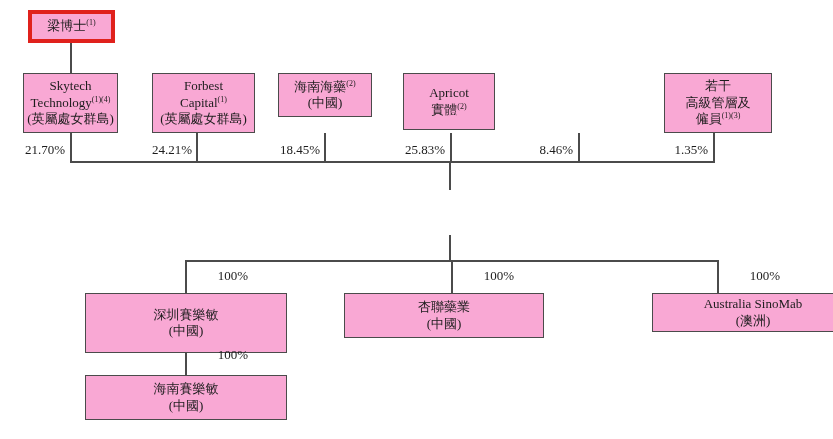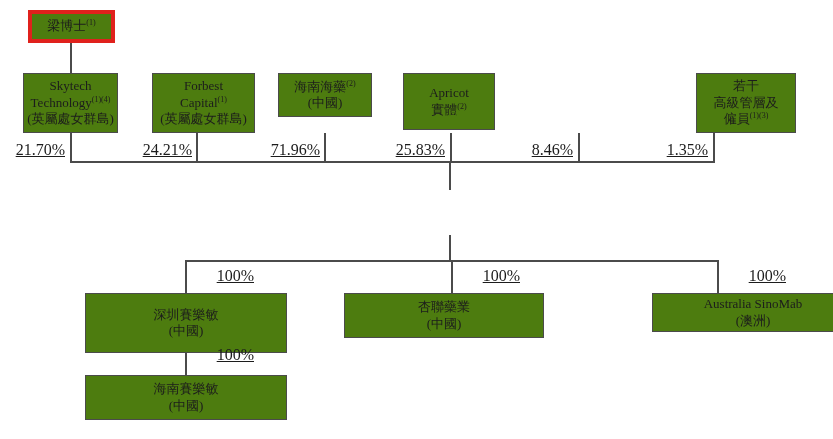--- a/index.html
+++ b/index.html
@@ -2,36 +2,36 @@
 <html><head>
 <meta charset="utf-8">
 <style>
   html,body{margin:0;padding:0;}
   body{
     width:833px;height:439px;background:#ffffff;position:relative;overflow:hidden;
     font-family:"Liberation Serif","DejaVu Serif",serif;color:#1c1c1c;
   }
   .stage{position:absolute;left:0;top:0;width:833px;height:439px;}
   .node{
-    position:absolute;box-sizing:border-box;border:1.5px solid #4b4b4b;background:#4d7c0f;
+    position:absolute;box-sizing:border-box;border:1.5px solid #4b4b4b;background:#f9a8d4;
     display:flex;flex-direction:column;align-items:center;justify-content:center;
     text-align:center;font-size:13px;line-height:16.5px;z-index:2;
   }
   .node.red{border:4px solid #e0211c;}
   .ln{white-space:nowrap;}
   .ln.bold{font-weight:bold;}
   sup{font-size:8px;line-height:0;vertical-align:super;letter-spacing:0;}
   .hl,.vl{position:absolute;background:#4b4b4b;z-index:1;}
   .hl{height:2px;}
   .vl{width:2px;}
   .pct{
-    position:absolute;font-size:16px;line-height:16px;white-space:nowrap;z-index:2;text-decoration:underline;
+    position:absolute;font-size:13px;line-height:16px;white-space:nowrap;z-index:2;
   }
   .pct.r{text-align:right;width:60px;}
-  .pct.l{text-align:right;width:60px;}
+  .pct.l{text-align:center;width:60px;margin-left:9px;}
 </style>
 </head>
 <body>
 
 <div class="stage">
 
   <div class="vl" style="left:70px;top:43px;height:30px"></div>
 
   <div class="vl" style="left:70px;top:133px;height:30px"></div>
   <div class="vl" style="left:196px;top:133px;height:30px"></div>
@@ -70,29 +70,29 @@
     <div class="ln"><span>海南海藥</span><sup>(2)</sup></div>
     <div class="ln"><span>(中國)</span><sup></sup></div>
   </div>
 
   <div class="node" style="left:403px;top:73px;width:92px;height:57px">
     <div class="ln"><span>Apricot</span><sup></sup></div>
     <div class="ln"><span>實體</span><sup>(2)</sup></div>
   </div>
 
 
-  <div class="node" style="left:696px;top:73px;width:100px;height:60px">
+  <div class="node" style="left:664px;top:73px;width:108px;height:60px">
     <div class="ln"><span>若干</span><sup></sup></div>
     <div class="ln"><span>高級管層及</span><sup></sup></div>
     <div class="ln"><span>僱員</span><sup>(1)(3)</sup></div>
   </div>
 
   <div class="pct r" style="left:5px;top:142px">21.70%</div>
   <div class="pct r" style="left:132px;top:142px">24.21%</div>
-  <div class="pct r" style="left:260px;top:142px">71.96%</div>
+  <div class="pct r" style="left:260px;top:142px">18.45%</div>
   <div class="pct r" style="left:385px;top:142px">25.83%</div>
   <div class="pct r" style="left:513px;top:142px">8.46%</div>
   <div class="pct r" style="left:648px;top:142px">1.35%</div>
 
 
   <div class="pct l" style="left:194px;top:268px">100%</div>
   <div class="pct l" style="left:460px;top:268px">100%</div>
   <div class="pct l" style="left:726px;top:268px">100%</div>
 
   <div class="node" style="left:85px;top:293px;width:202px;height:60px">

